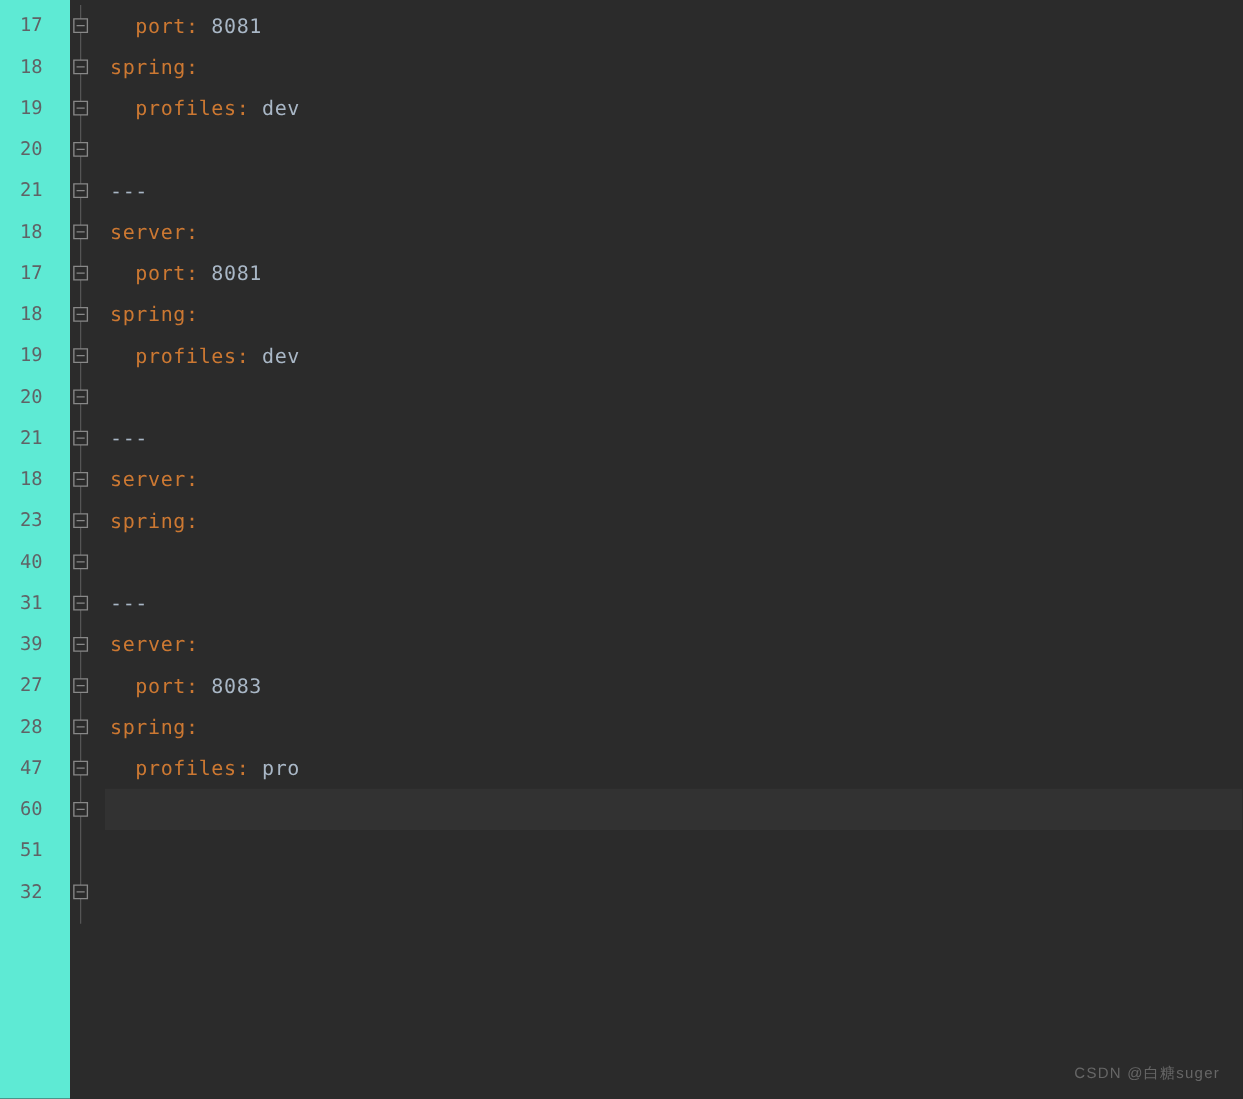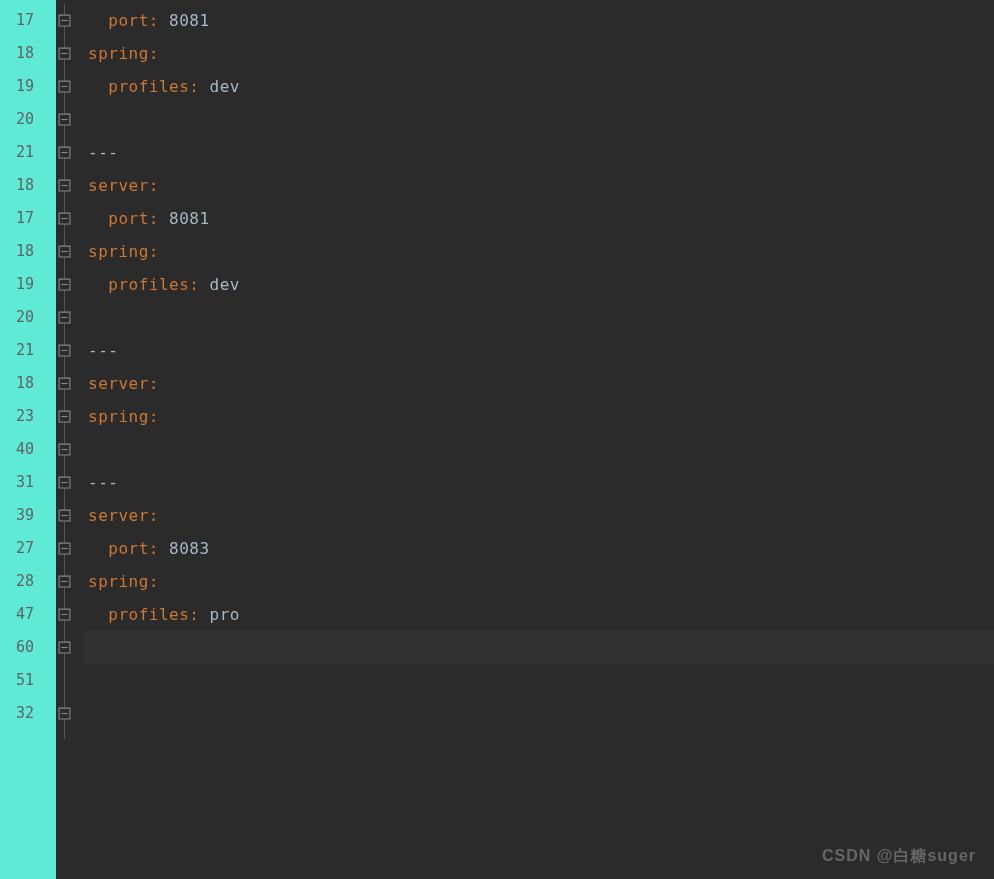--- a/index.html
+++ b/index.html
@@ -77,25 +77,24 @@
     }
     .key { color: #cc7832; }
     .colon { color: #cc7832; }
     .value-str { color: #a9b7c6; }
     .separator { color: #a9b7c6; }
     .watermark {
       position: absolute;
       bottom: 12px;
       right: 18px;
       color: #7a7a7a;
-      font-size: 16px;
+      font-size: 12px;
       font-family: sans-serif;
       opacity: 0.75;
       letter-spacing: 1px;
-      font-weight: bold;
     }
   </style>
 </head>
 <body>
 
 <div class="editor">
   <div class="gutter" id="gutter">
       <div class="line-number">17</div>
       <div class="line-number">18</div>
       <div class="line-number">19</div>

